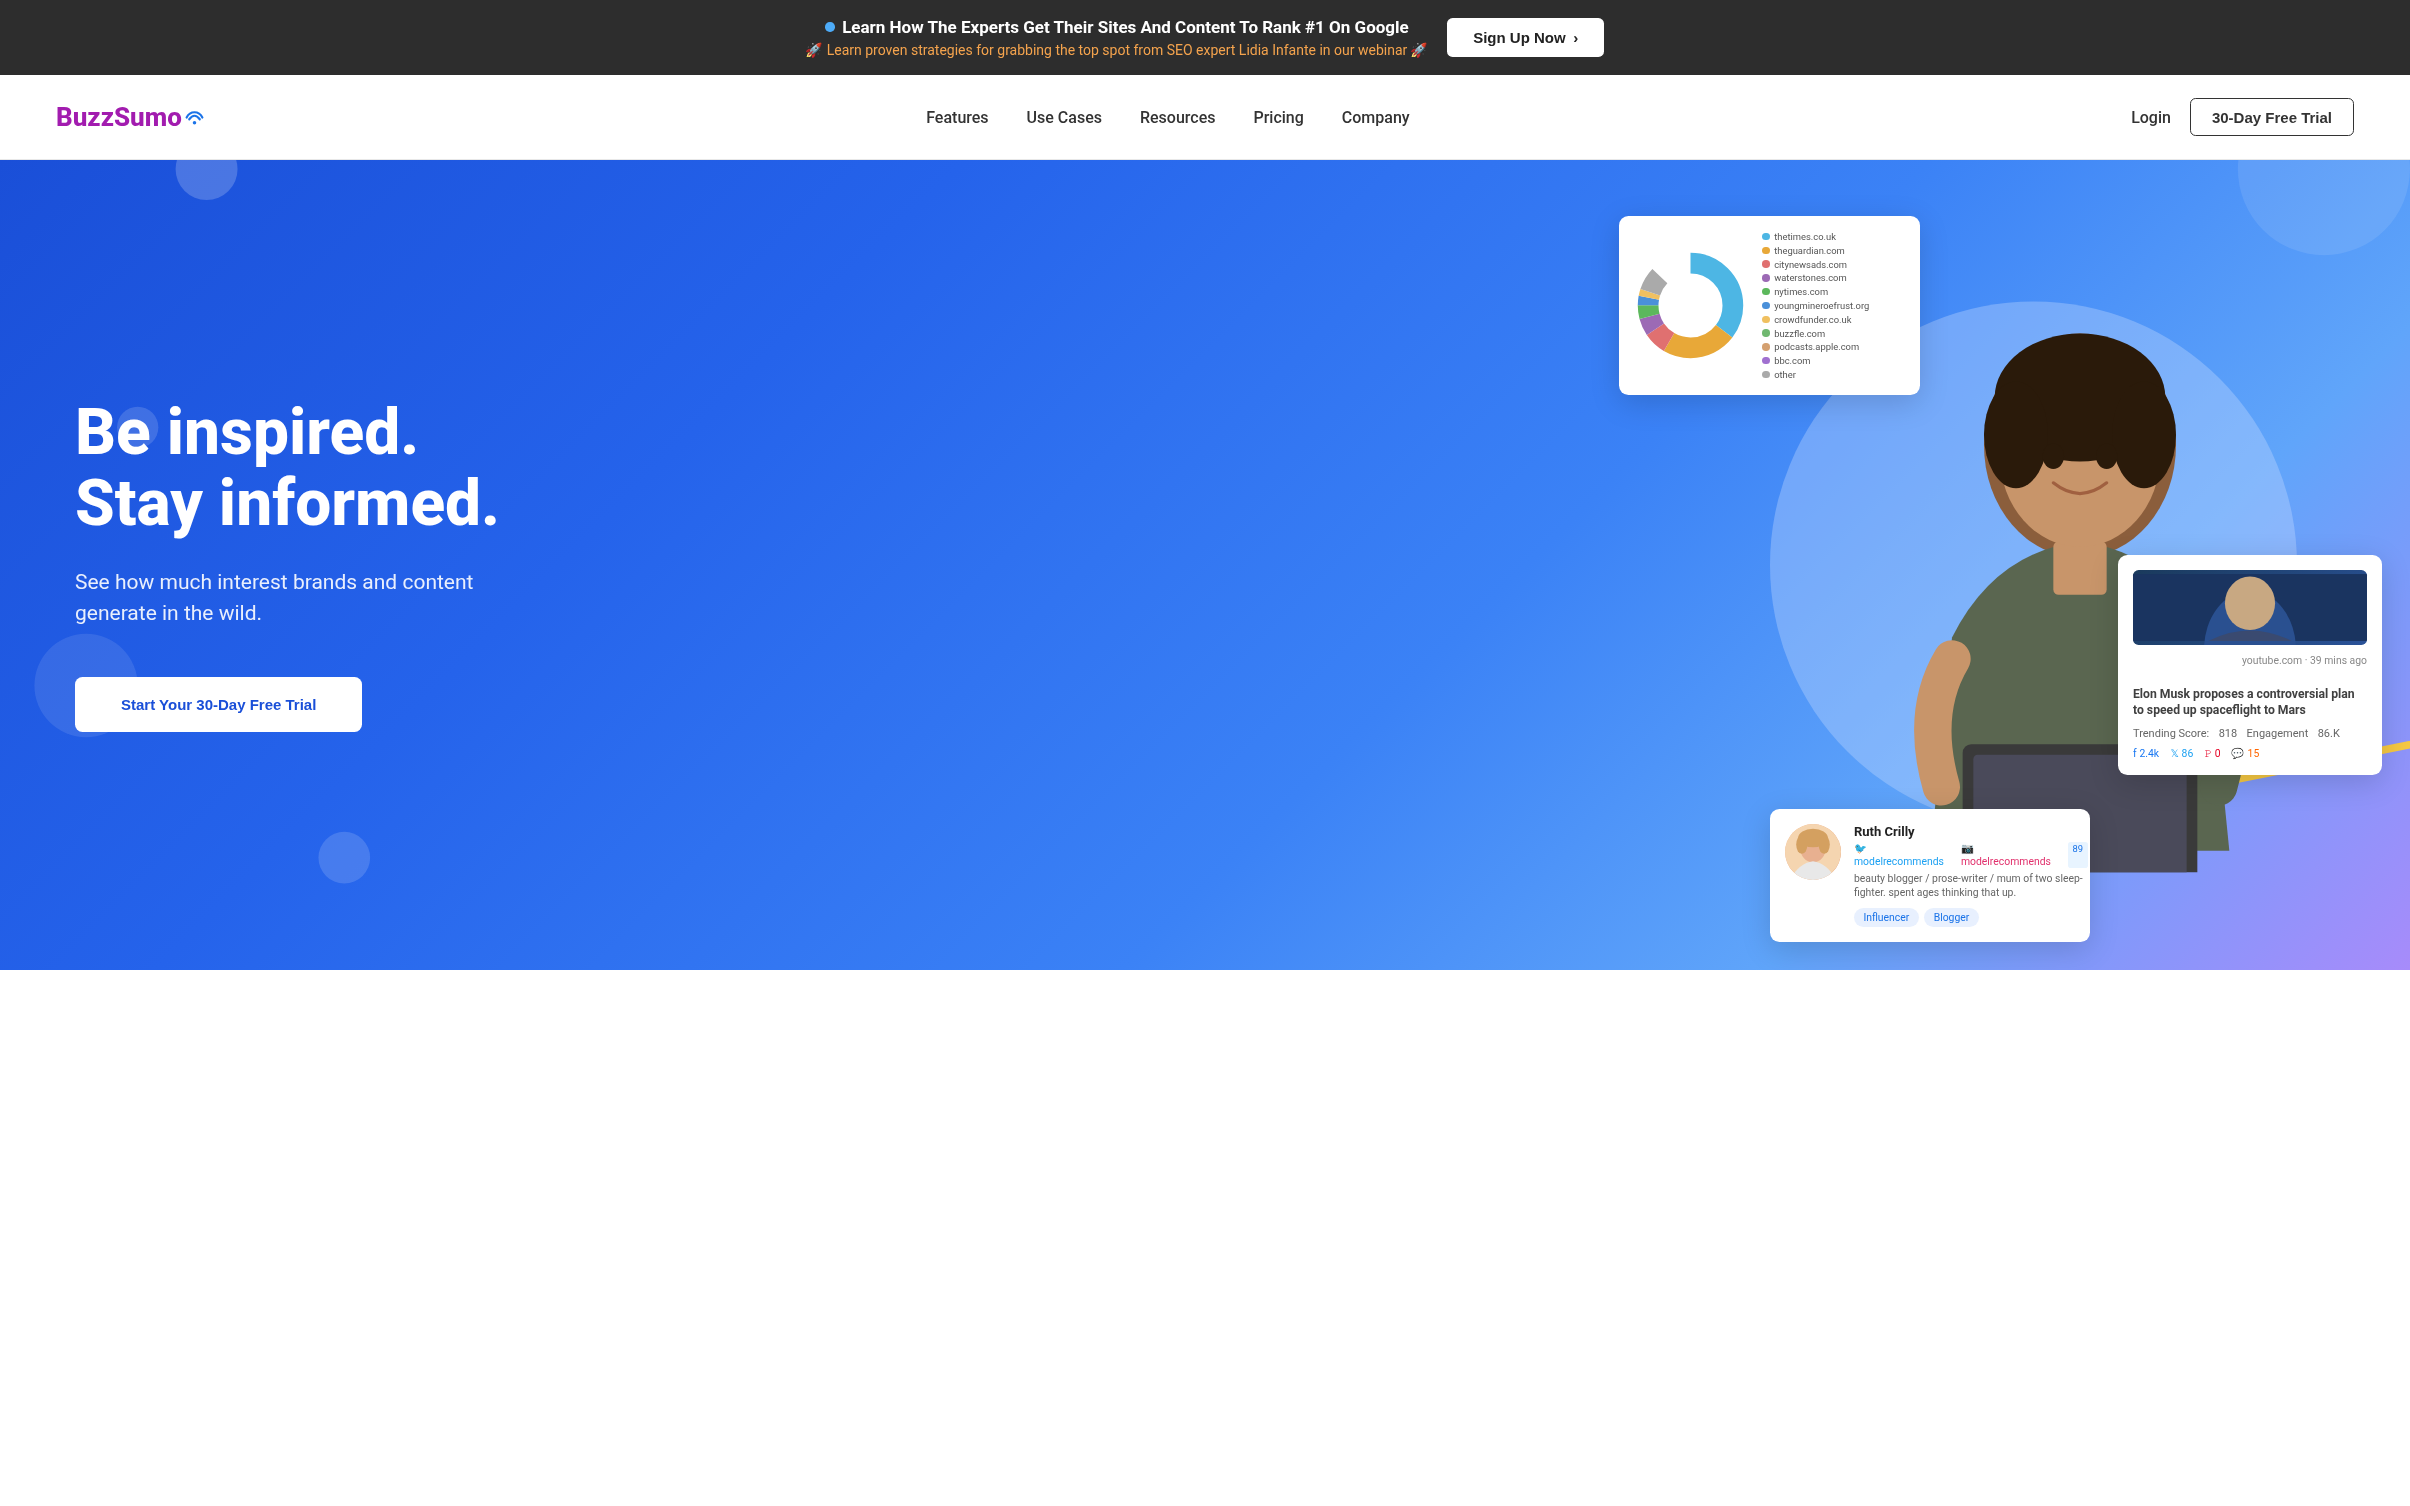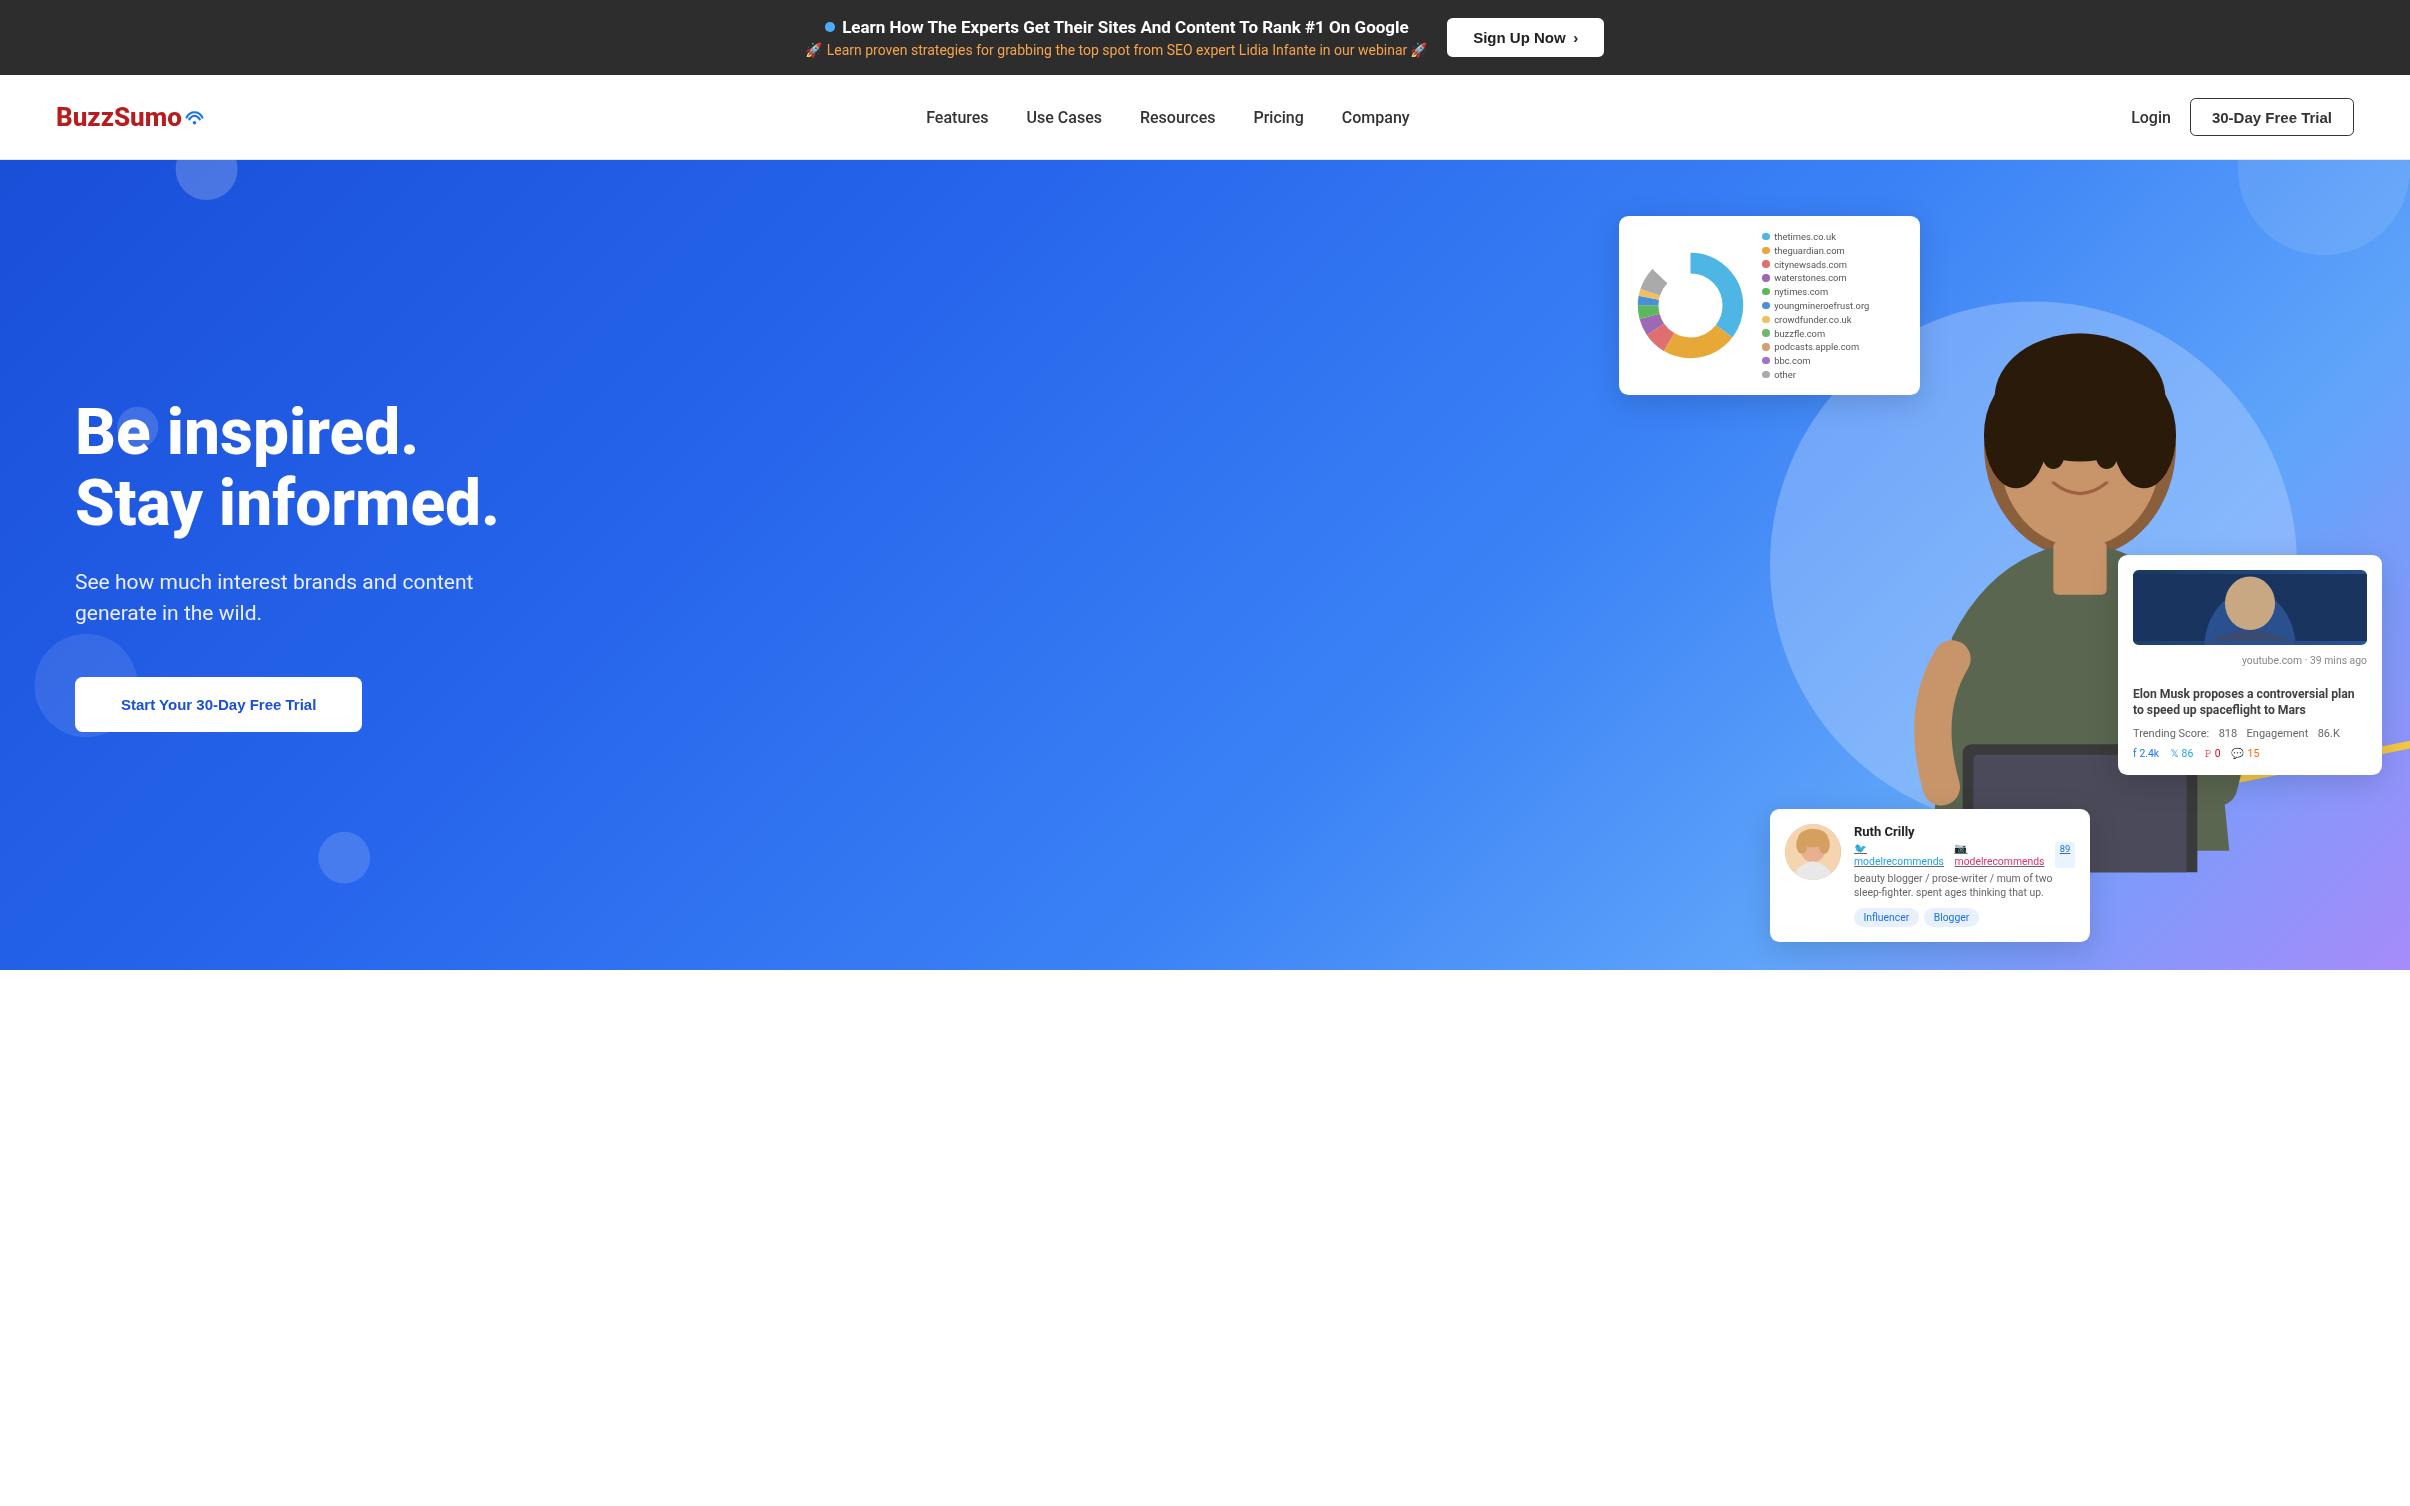--- a/index.html
+++ b/index.html
@@ -67,21 +67,21 @@
       justify-content: space-between;
     }
     .navbar-logo {
       display: flex;
       align-items: center;
       gap: 0;
     }
     .logo-text {
       font-size: 26px;
       font-weight: 800;
-      color: #b91c1c;
+      color: #a21caf;
     }
     .logo-signal {
       display: inline-flex;
       align-items: center;
       margin-left: 1.9px;
     }
     .logo-signal svg { width: 21px; height: 21px; }
     .navbar-nav {
       display: flex;
       gap: 38px;
@@ -300,25 +300,24 @@
       overflow: hidden;
     }
     .influencer-info .name {
       font-size: 13px;
       font-weight: 700;
       color: #222;
       margin-bottom: 2.8px;
     }
     .influencer-handles {
       display: flex;
-      gap: 10px;
+      gap: 17px;
       font-size: 10.4px;
       color: #666;
       margin-bottom: 3.8px;
-      text-decoration: underline;
     }
     .influencer-handles .tw { color: #1da1f2; }
     .influencer-handles .ig { color: #e1306c; }
     .influencer-bio {
       font-size: 10.4px;
       color: #666;
       margin-bottom: 7.5px;
       line-height: 1.4;
     }
     .influencer-tags {

